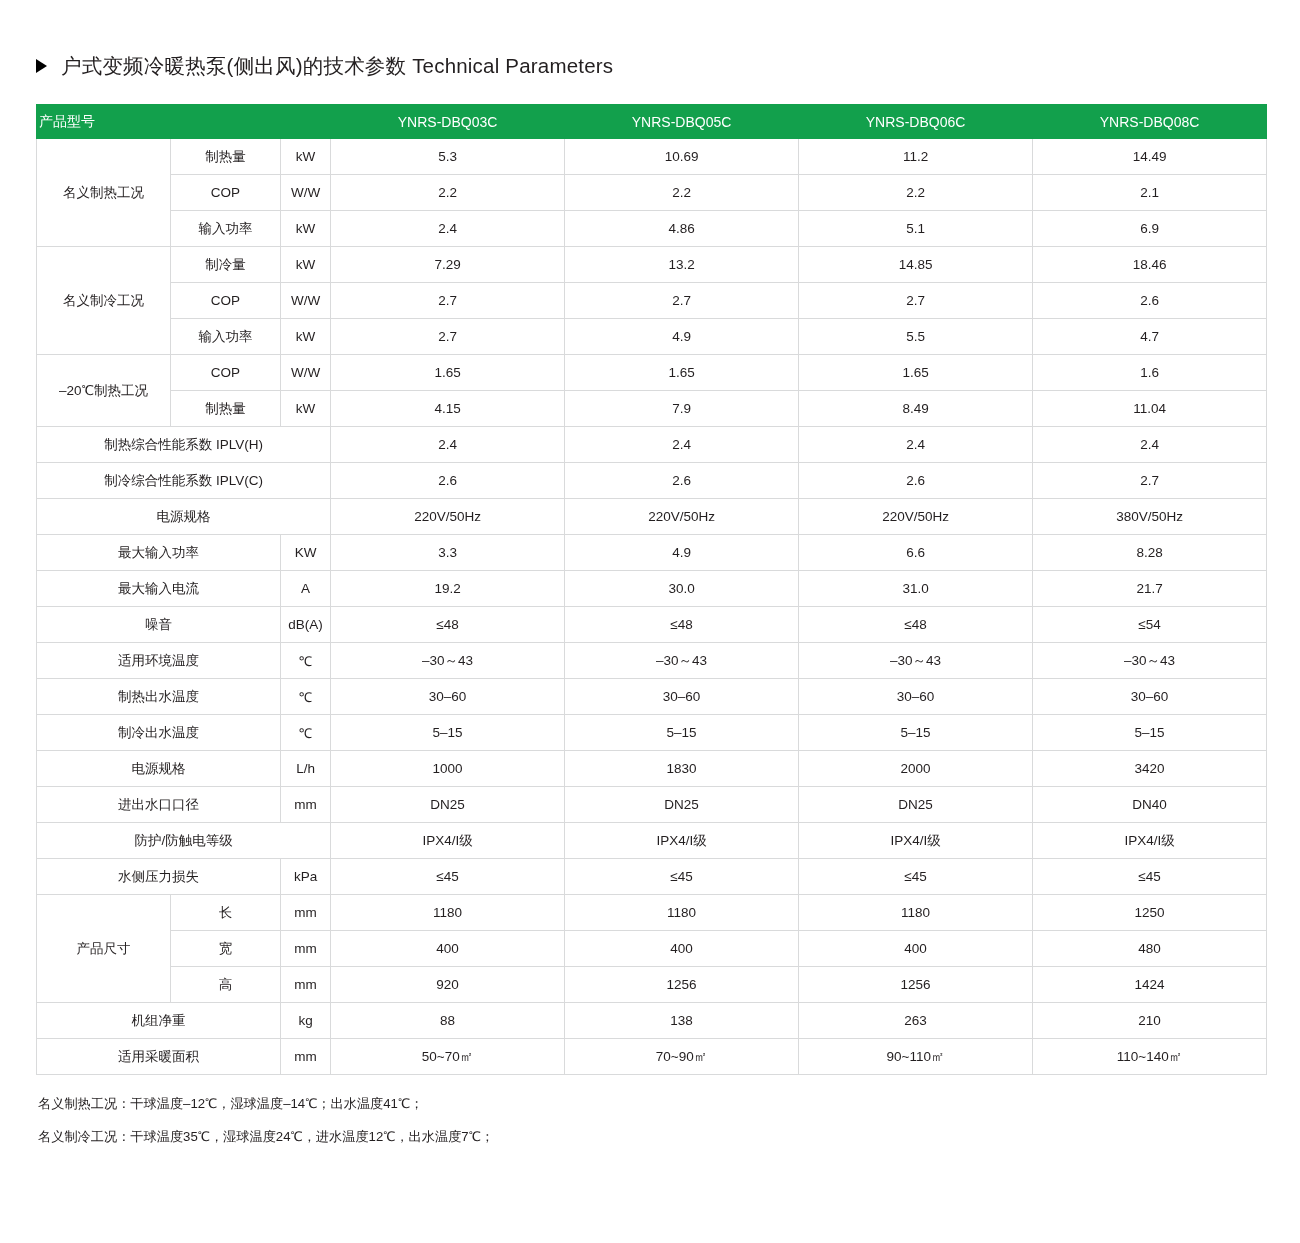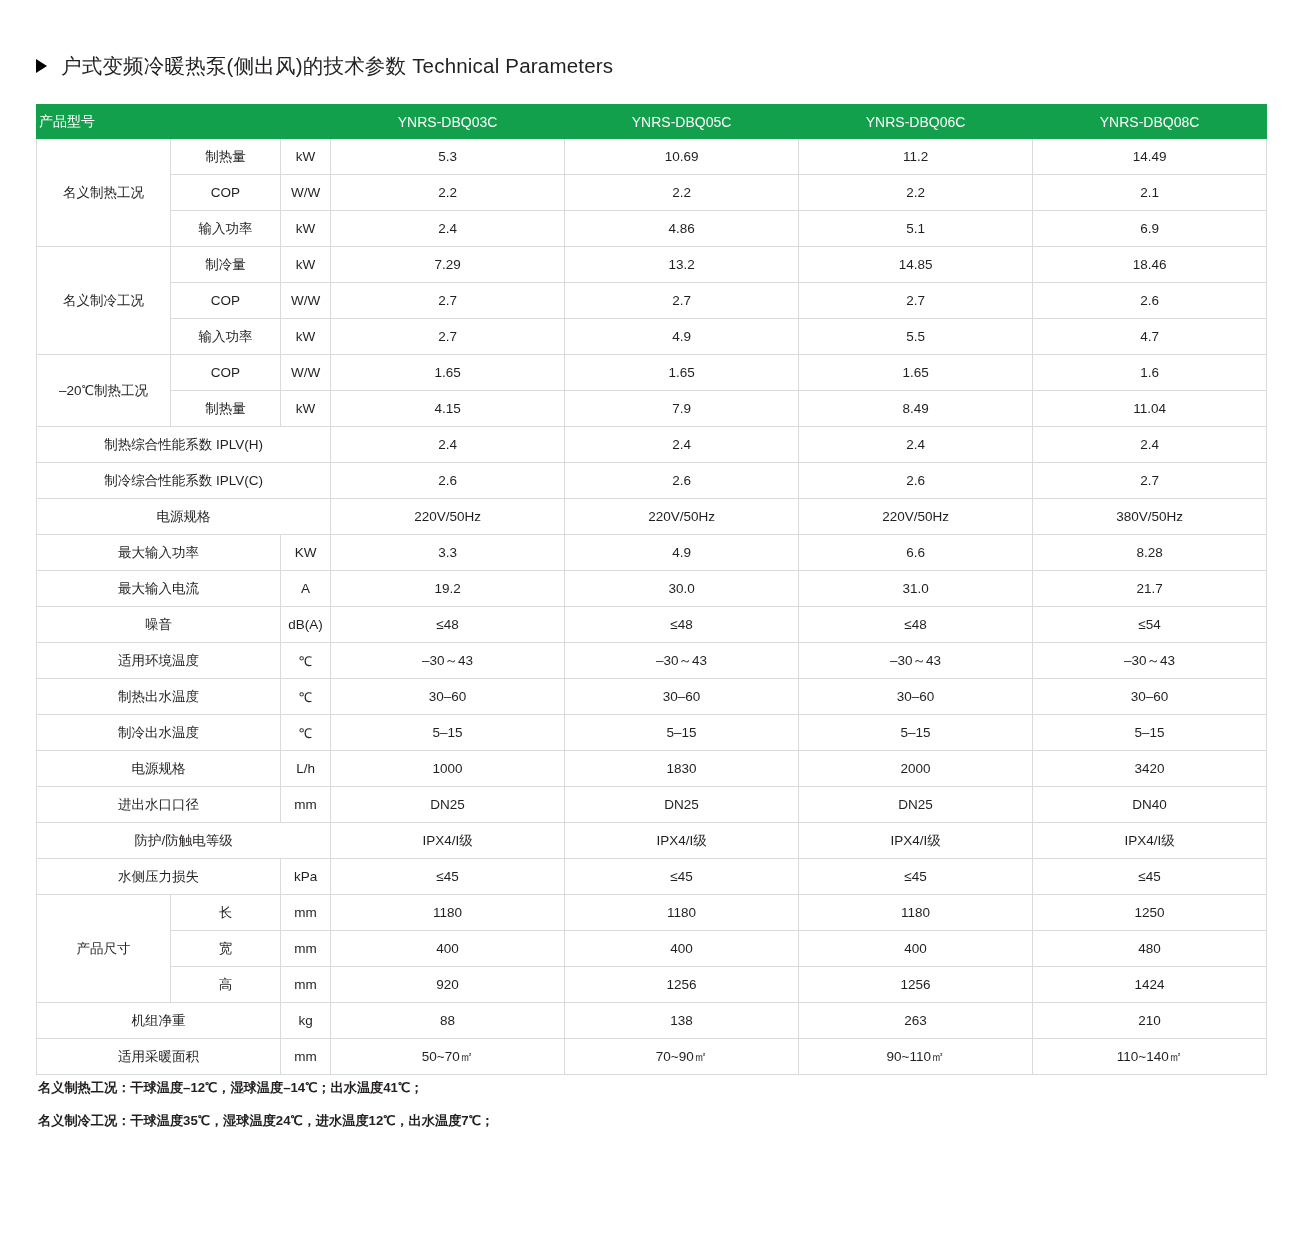--- a/index.html
+++ b/index.html
@@ -84,23 +84,22 @@
   }
   td.val {
     width: 234px;
   }
   td.wide-label {
     text-align: left;
     padding-left: 14px;
   }
   
   .notes {
-    margin: 6px 0 0 38px;
+    margin: 22px 0 0 38px;
     width: 1230px;
-    font-weight: bold;
   }
   .notes p {
     margin: 0 0 18px 0;
     font-size: 13.2px;
     color: #231f20;
     line-height: 1.1;
   }
   .notes p:last-child {
     margin-bottom: 0;
   }

